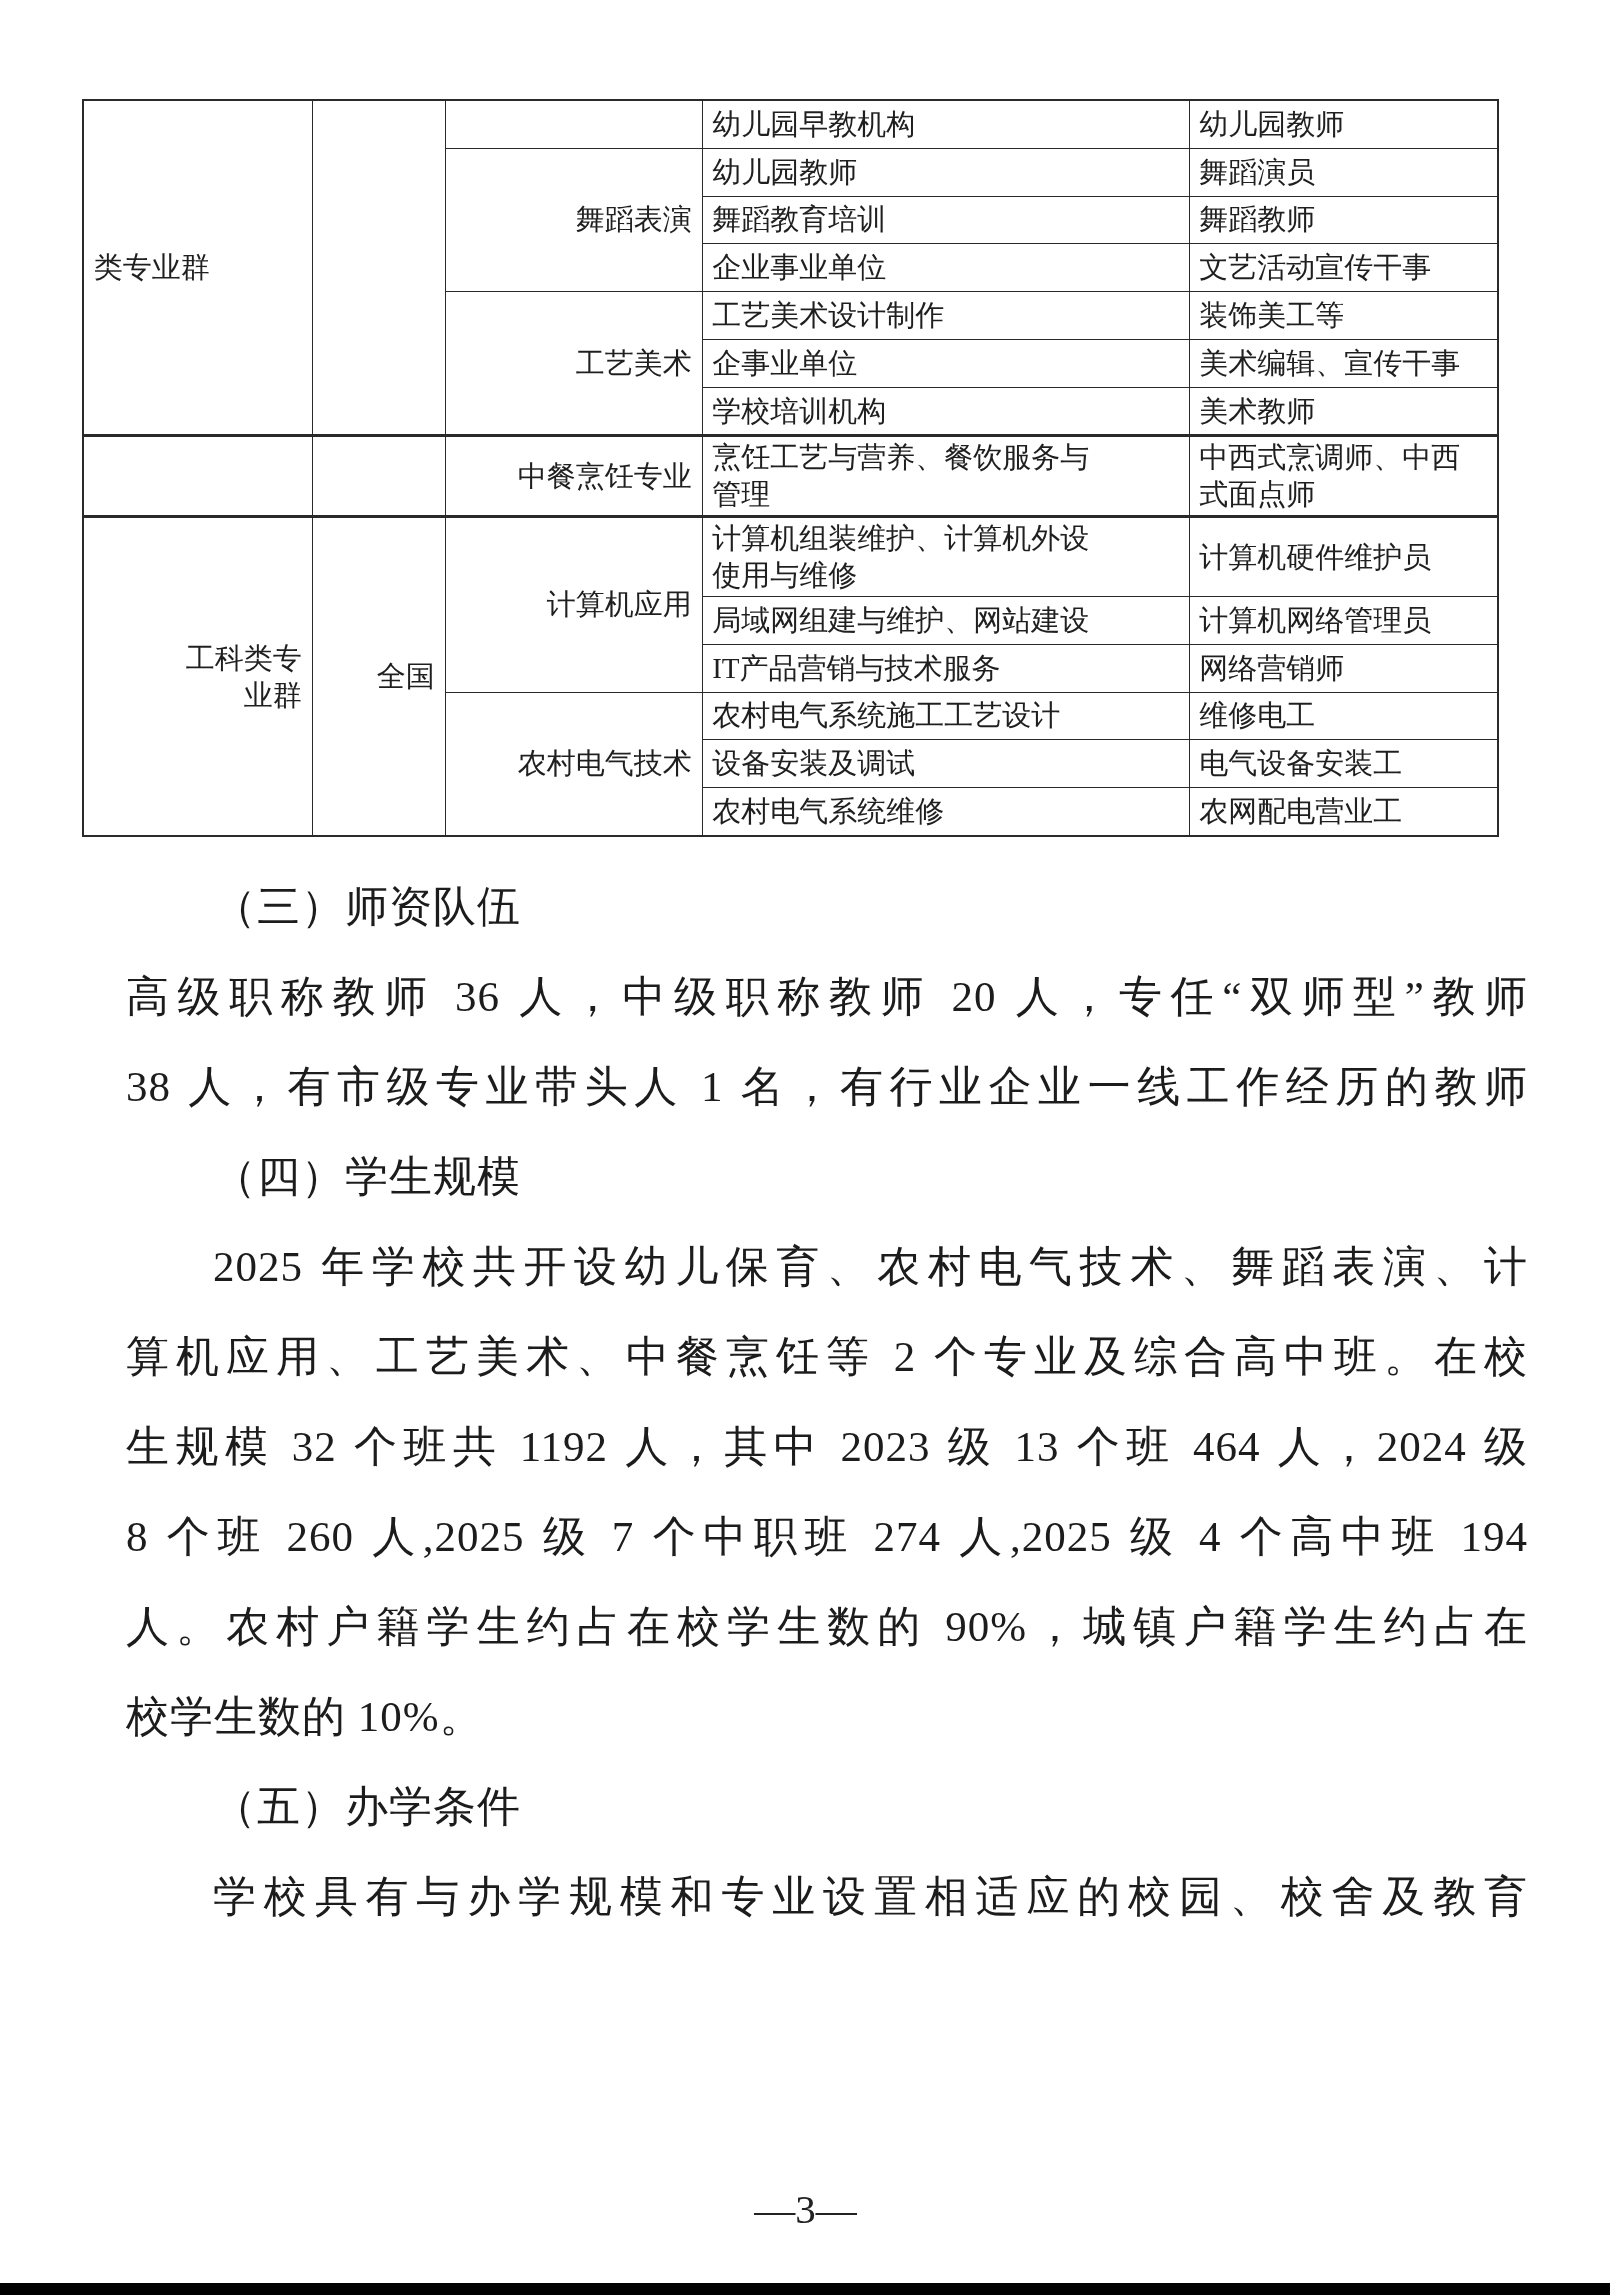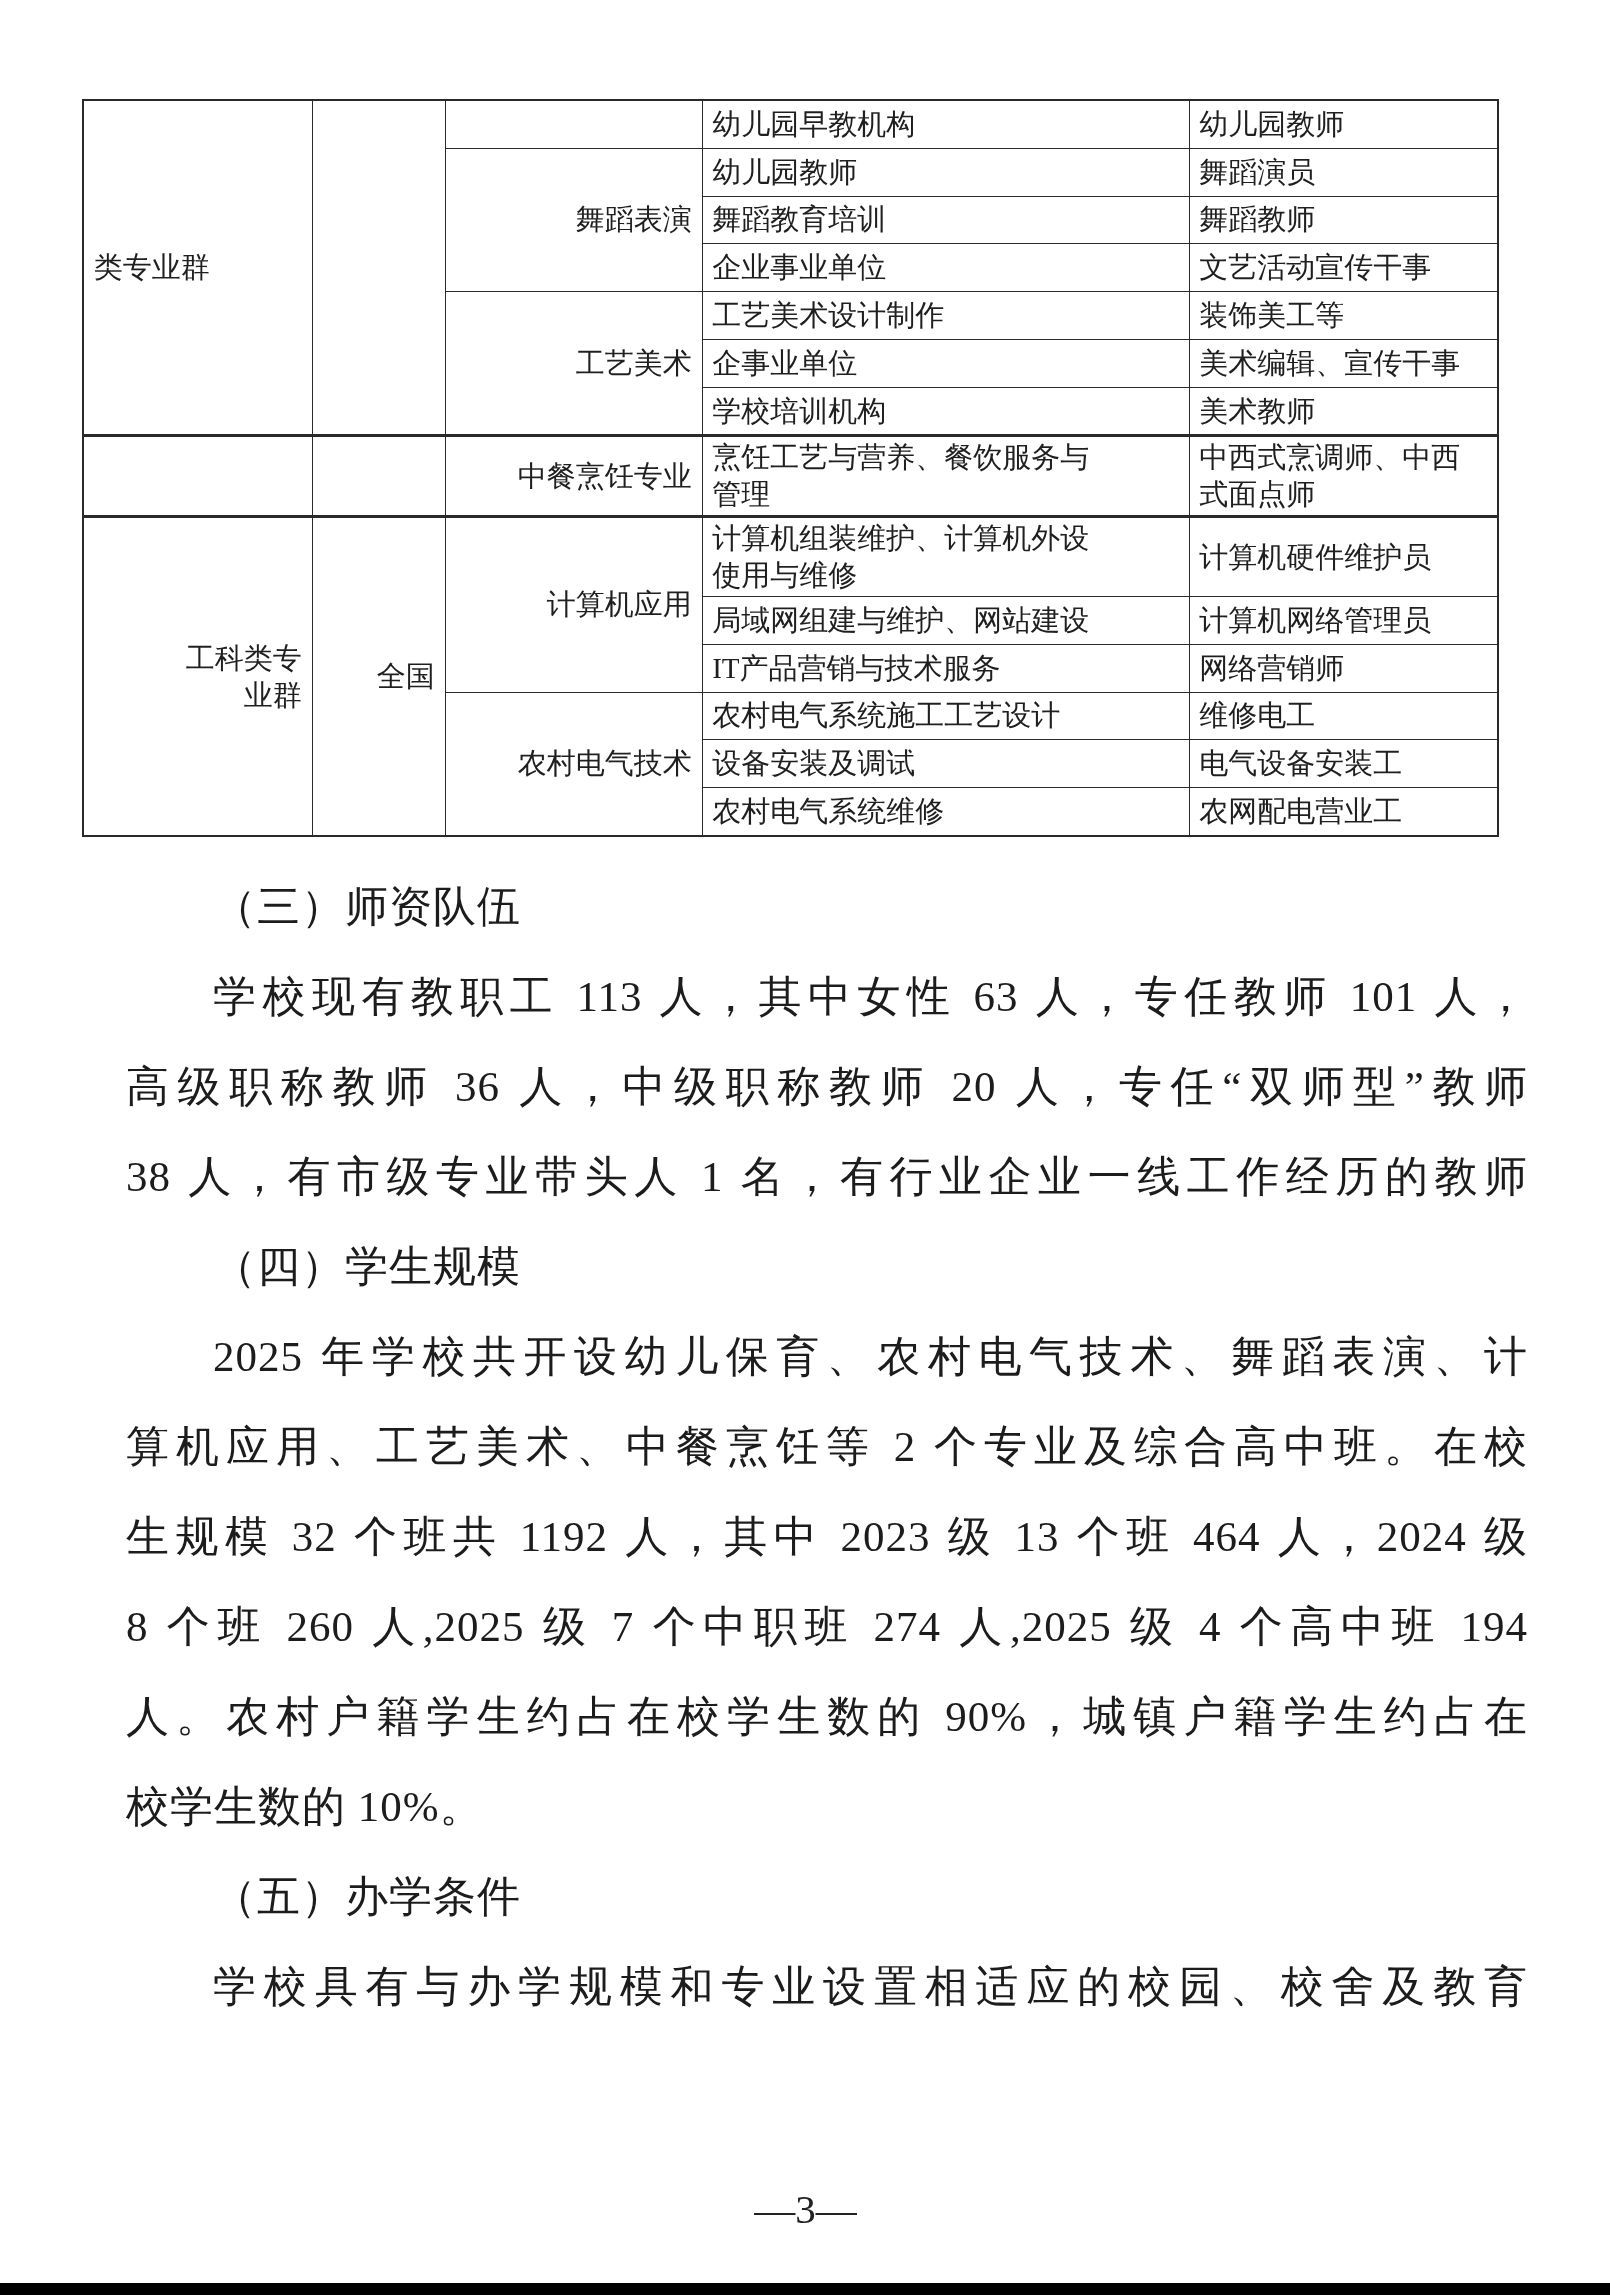--- a/index.html
+++ b/index.html
@@ -174,21 +174,20 @@
           <tr>
             <td class="c4">农村电气系统维修</td>
             <td class="c5">农网配电营业工</td>
           </tr>
         </tbody>
     </table>
   </div>
 
   <div class="doc-body">
       <div class="heading">（三）师资队伍</div>
-      <div class="bline first">学校现有教职工 113 人，其中女性 63 人，专任教师 101 人，</div>
       <div class="bline">高级职称教师 36 人，中级职称教师 20 人，专任“双师型”教师</div>
       <div class="bline">38 人，有市级专业带头人 1 名，有行业企业一线工作经历的教师</div>
       <div class="heading">（四）学生规模</div>
       <div class="bline first">2025 年学校共开设幼儿保育、农村电气技术、舞蹈表演、计</div>
       <div class="bline">算机应用、工艺美术、中餐烹饪等 2 个专业及综合高中班。在校</div>
       <div class="bline">生规模 32 个班共 1192 人，其中 2023 级 13 个班 464 人，2024 级</div>
       <div class="bline">8 个班 260 人,2025 级 7 个中职班 274 人,2025 级 4 个高中班 194</div>
       <div class="bline">人。农村户籍学生约占在校学生数的 90%，城镇户籍学生约占在</div>
       <div class="bline endline">校学生数的 10%。</div>
       <div class="heading">（五）办学条件</div>

